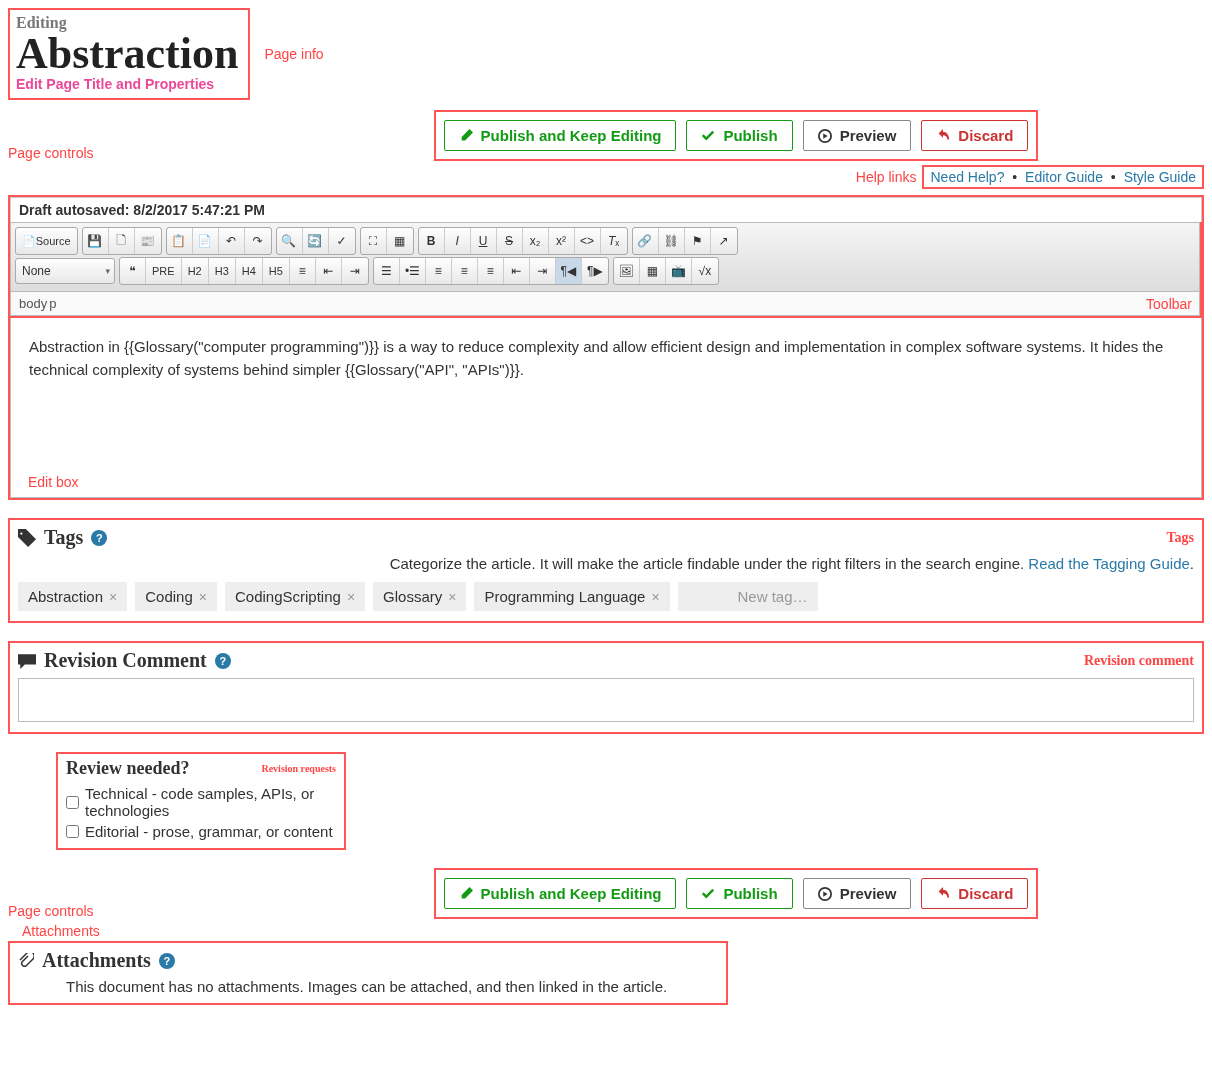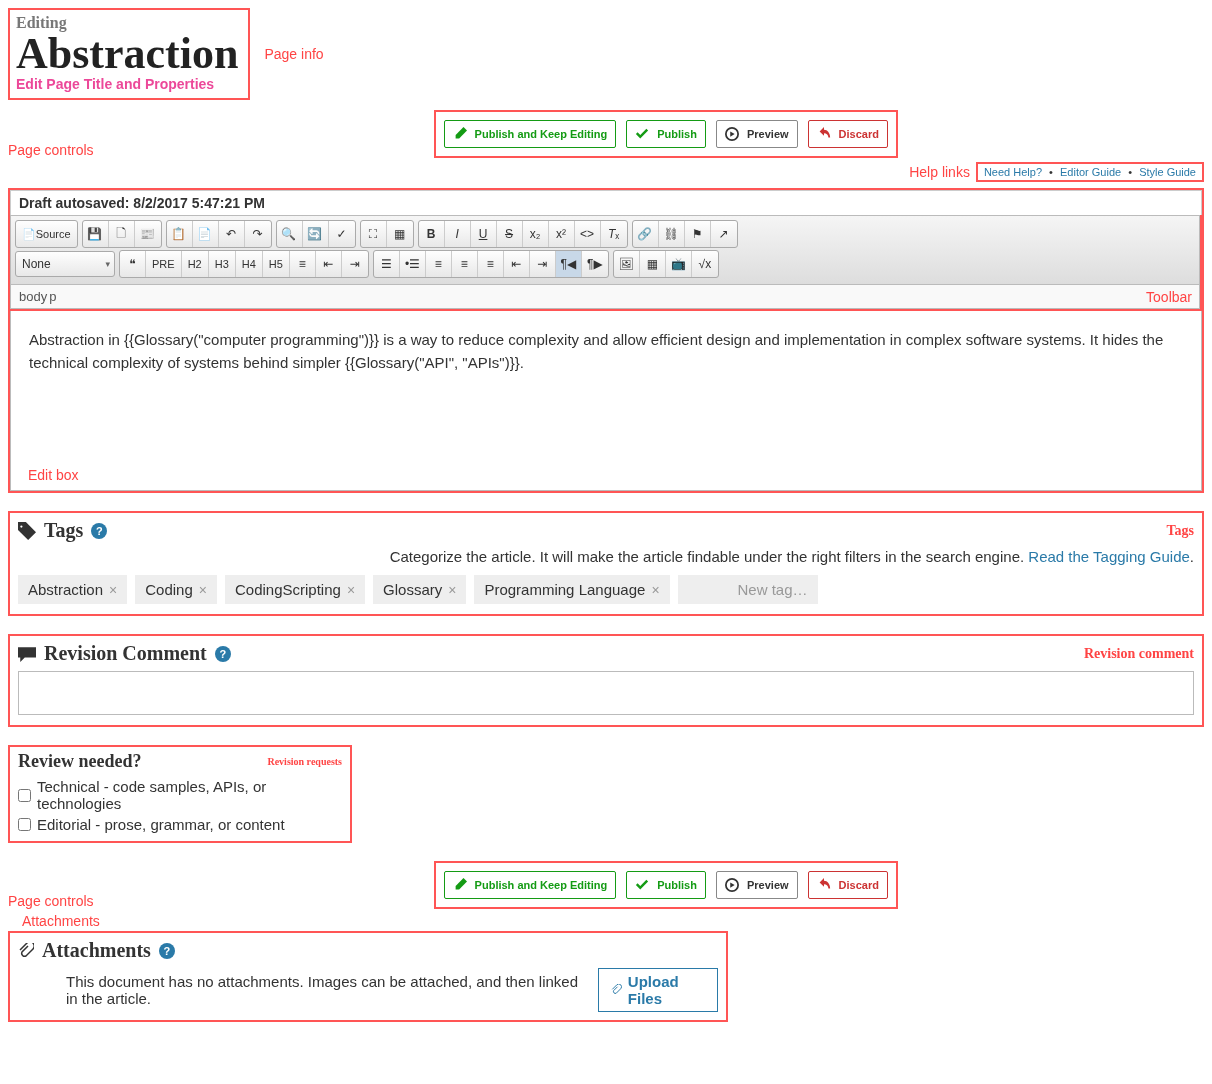--- a/index.html
+++ b/index.html
@@ -11,29 +11,29 @@
 
 .page-info-wrap { display: flex; align-items: center; gap: 14px; margin-bottom: 10px; }
 .page-info { padding: 4px 10px 6px 6px; }
 .editing-label { font-family: Georgia, serif; font-weight: bold; color: #777; font-size: 16px; }
 .page-title { font-family: Georgia, serif; font-size: 44px; font-weight: bold; color: #222; line-height: 1; }
 .edit-props { color: #ec4899; font-size: 14px; font-weight: bold; cursor: pointer; }
 
 
 .controls-wrap { display: flex; flex-direction: row; align-items: flex-end; margin-bottom: 4px; }
 .controls-row { display: flex; gap: 10px; padding: 8px; }
-.btn { display: inline-flex; align-items: center; gap: 8px; padding: 6px 8px; border: 1px solid #999; background: #fff; font-size: 11px; font-weight: bold; cursor: pointer; border-radius: 2px; }
+.btn { display: inline-flex; align-items: center; gap: 8px; padding: 6px 14px; border: 1px solid #999; background: #fff; font-size: 15px; font-weight: bold; cursor: pointer; border-radius: 2px; }
 .btn-green { border-color: #149b14; color: #149b14; }
 .btn-red { border-color: #c33; color: #c33; }
 .btn-gray { border-color: #888; color: #333; }
 .btn svg { width: 14px; height: 14px; }
 
 
 .help-links-wrap { display: flex; justify-content: flex-end; align-items: center; gap: 6px; margin-bottom: 6px; }
-.help-links { padding: 2px 6px; font-size: 11px; }
+.help-links { padding: 2px 6px; font-size: 14px; }
 .help-links a { color: #2a7aa8; text-decoration: none; }
 .help-links .sep { color: #333; margin: 0 4px; }
 
 
 .editor-wrap { position: relative; }
 .autosave-bar { padding: 4px 8px; font-weight: bold; font-size: 14px; border: 1px solid #ccc; border-bottom: none; }
 .toolbar-wrap { position: relative; }
 .toolbar { background: linear-gradient(#f5f5f5, #ddd); border: 1px solid #bbb; padding: 4px; }
 .toolbar-row { display: flex; gap: 4px; flex-wrap: wrap; align-items: center; margin-bottom: 2px; }
 .tb-group { display: flex; border: 1px solid #aaa; border-radius: 3px; background: linear-gradient(#fefefe, #e8e8e8); }
@@ -273,21 +273,21 @@
         </svg>
       <span>Revision Comment</span>
       <span class="help-icon">?</span>
       <span class="annotation" style="position:static;margin-left:auto;">Revision comment</span>
     </div>
     <input class="rev-input" style="">
   </div>
 </div>
 
 <div class="section" style="display:flex;">
-  <div class="red-box review-box" style="width:344px;position:relative;">
+  <div class="red-box review-box" style="width:290px;position:relative;margin-left:48px;">
     <div class="sec-header" style="font-size:18px;">
       <span>Review needed?</span>
       <span class="annotation" style="position:static;margin-left:auto;font-size:10px;">Revision requests</span>
     </div>
     <div class="check-row">
       <input type="checkbox" style="">
       <span>Technical - code samples, APIs, or technologies</span>
     </div>
     <div class="check-row">
       <input type="checkbox" style="">
@@ -332,21 +332,15 @@
   <div class="red-box" style="padding:6px 8px 8px 8px;width:720px;">
     <div class="sec-header">
       <svg width="16" height="16" viewBox="0 0 16 16">
           <path d="M10 3L4 9a3 3 0 004 4l7-7a4 4 0 00-6-6L2 7" fill="none" stroke="currentColor" stroke-width="1.5"></path>
         </svg>
       <span>Attachments</span>
       <span class="help-icon">?</span>
     </div>
     <div class="attach-row">
       <span>This document has no attachments. Images can be attached, and then linked in the article.</span>
-      <span class="upload-btn">
-        <svg width="12" height="12" viewBox="0 0 16 16">
-            <path d="M10 3L4 9a3 3 0 004 4l7-7a4 4 0 00-6-6L2 7" fill="none" stroke="currentColor" stroke-width="1.5"></path>
-          </svg>
-        <span>Upload Files</span>
-      </span>
     </div>
   </div>
 </div>
 
 </body></html>

